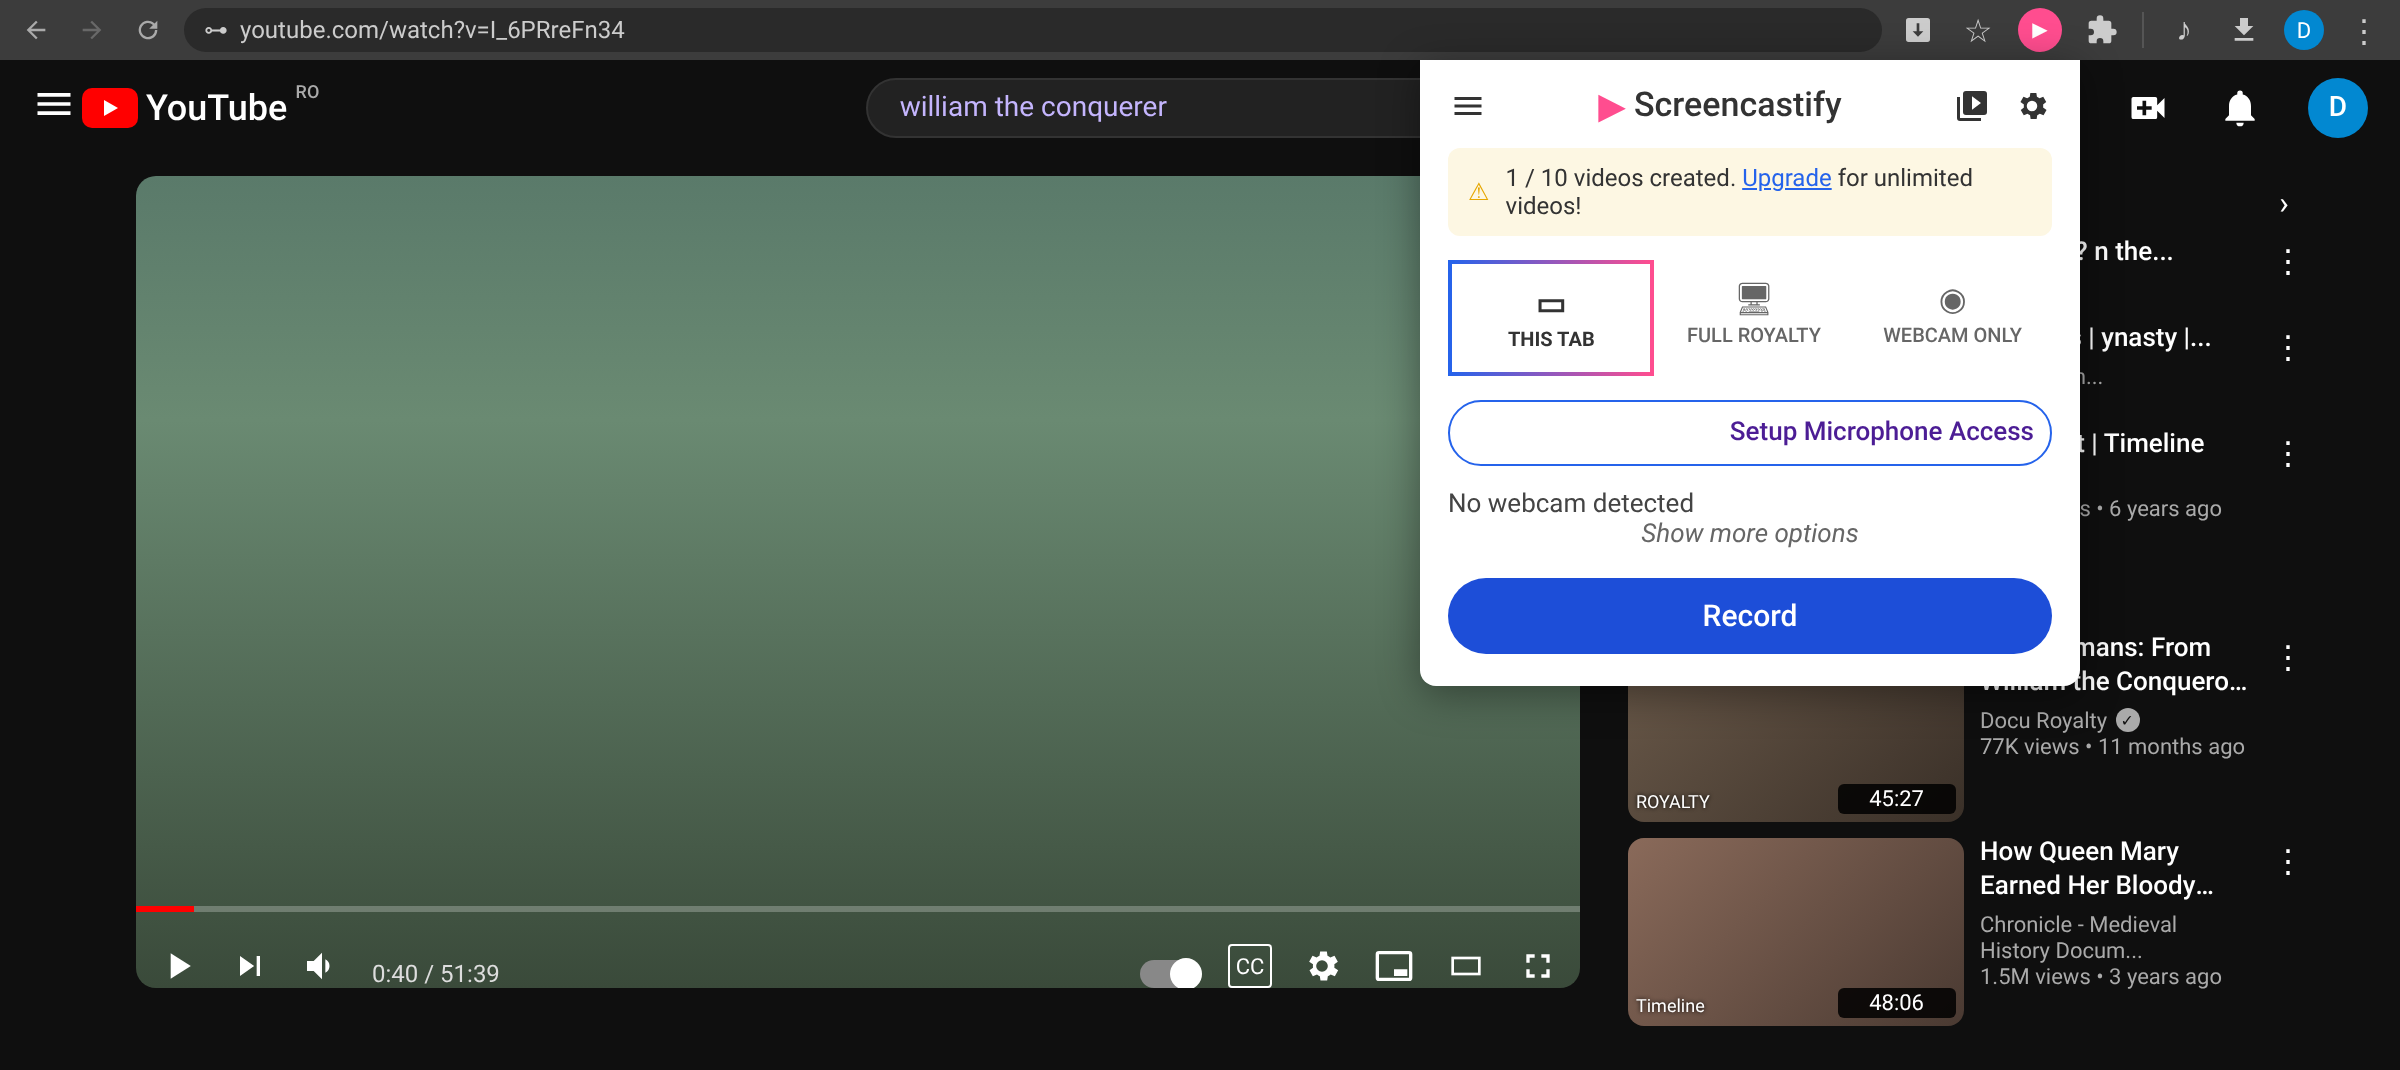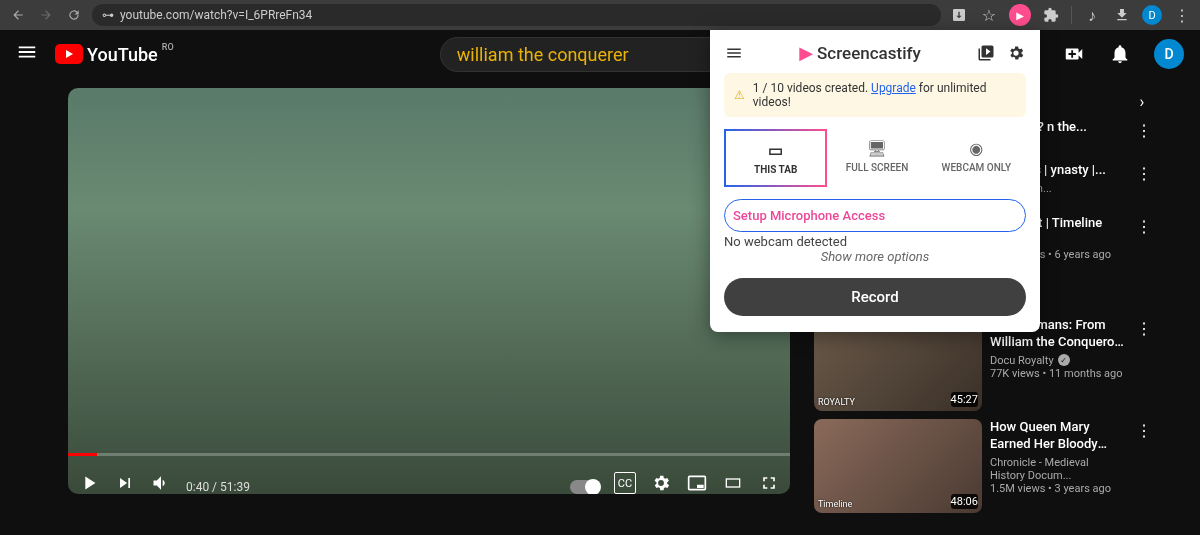--- a/index.html
+++ b/index.html
@@ -9,27 +9,27 @@
 .browser-bar { height: 30px; background: #3c3c3c; display: flex; align-items: center; padding: 0 8px; gap: 8px; }
 .browser-bar .nav-icon { width: 20px; height: 20px; display: flex; align-items: center; justify-content: center; color: #aaa; cursor: pointer; }
 .url-bar { flex: 1; background: #2a2a2a; border-radius: 14px; height: 22px; display: flex; align-items: center; padding: 0 10px; color: #ccc; font-size: 12px; gap: 6px; }
 .browser-right { display: flex; gap: 10px; align-items: center; }
 .browser-right .icon { width: 20px; height: 20px; color: #ccc; display: flex; align-items: center; justify-content: center; }
 .ext-pink { width: 22px; height: 22px; border-radius: 50%; background: #ff4d8f; display:flex; align-items:center; justify-content:center; font-size:10px; color:#fff;}
 .avatar-sm { width: 20px; height: 20px; border-radius: 50%; background: #0288d1; display:flex; align-items:center; justify-content:center; font-size:11px; }
 
 
 .yt-header { height: 48px; display: flex; align-items: center; padding: 0 16px; gap: 12px; justify-content: space-between; }
-.yt-left { display: flex; align-items: center; gap: 17px; }
+.yt-left { display: flex; align-items: center; gap: 3px; }
 .yt-logo { display: flex; align-items: center; gap: 4px; font-weight: 500; font-size: 18px; position: relative; }
 .yt-logo .play { width: 28px; height: 20px; background: #ff0000; border-radius: 5px; display:flex; align-items:center; justify-content:center; }
 .yt-logo .play::after { content:''; border-left: 7px solid #fff; border-top: 4px solid transparent; border-bottom: 4px solid transparent; }
 .yt-logo .region { font-size: 9px; color: #aaa; position: absolute; top: -2px; right: -16px; }
 .yt-center { flex: 0 0 400px; display: flex; justify-content: center; }
-.search-pill { background: #222; border: 1px solid #333; border-radius: 20px; padding: 6px 16px; font-size: 18px; color: #eab308; width: 340px; }
+.search-pill { background: #222; border: 1px solid #333; border-radius: 20px; padding: 6px 16px; font-size: 14px; color: #c4b5fd; width: 340px; }
 .yt-right { display: flex; align-items: center; gap: 22px; }
 .yt-right .icon { width: 24px; height: 24px; color: #fff; display:flex; align-items:center; justify-content:center; }
 .avatar-md { width: 30px; height: 30px; border-radius: 50%; background: #0288d1; display:flex; align-items:center; justify-content:center; font-size:14px; font-weight:500; }
 
 
 .content { display: flex; padding: 10px 20px 0 68px; gap: 24px; }
 .player-col { width: 722px; }
 .video-player { width: 722px; height: 406px; background: linear-gradient(180deg, #5a7a6a 0%, #6a8a72 30%, #3a4a3a 100%); border-radius: 10px; position: relative; overflow: hidden; }
 .progress-bar { position: absolute; bottom: 38px; left: 0; right: 0; height: 3px; background: rgba(255,255,255,0.25); }
 .progress-fill { height: 100%; width: 4%; background: #ff0000; }
@@ -42,21 +42,21 @@
 .video-title { font-size: 17px; font-weight: 600; margin-top: 10px; }
 
 
 .sidebar { width: 340px; }
 .chip-row { display: flex; align-items: center; gap: 8px; margin-bottom: 12px; }
 .chip { background: #272727; border-radius: 8px; padding: 6px 12px; font-size: 13px; cursor:pointer; }
 .chip.hidden { visibility: hidden; }
 .chip-arrow { margin-left: auto; width: 24px; height: 24px; display:flex; align-items:center; justify-content:center; }
 .rec-item { display: flex; gap: 8px; margin-bottom: 8px; }
 .thumb { width: 168px; height: 94px; background: linear-gradient(135deg,#6b5a4a,#3a3028); border-radius: 8px; position: relative; flex-shrink: 0; }
-.thumb .dur { position:absolute; bottom:4px; right:4px; background:rgba(0,0,0,0.85); font-size:11px; padding:1px 0; border-radius:3px; }
+.thumb .dur { position:absolute; bottom:4px; right:4px; background:rgba(0,0,0,0.85); font-size:11px; padding:1px 16px; border-radius:3px; }
 .thumb .brand { position:absolute; bottom:4px; left:4px; font-size:9px; color:#fff; text-shadow:0 0 2px #000; }
 .rec-meta { flex: 1; font-size: 13px; }
 .rec-title { font-weight: 500; line-height: 1.3; margin-bottom: 3px; display: -webkit-box; -webkit-line-clamp: 2; -webkit-box-orient: vertical; overflow: hidden; }
 .rec-ch { font-size: 11px; color: #aaa; display:flex; align-items:center; gap:4px; }
 .rec-stats { font-size: 11px; color: #aaa; }
 .verified { width:12px; height:12px; background:#aaa; border-radius:50%; display:inline-flex; align-items:center; justify-content:center; }
 .verified::after { content:'✓'; font-size:8px; color:#0f0f0f; }
 .more-vert { color:#fff; font-size:16px; cursor:pointer; padding: 2px; }
 
 
@@ -65,24 +65,24 @@
 .sc-logo { display: flex; align-items: center; gap: 4px; font-size: 17px; font-weight: 500; }
 .sc-logo .mark { color: #ff4d8f; font-size: 18px; }
 .sc-head .hicon { width:20px; height:20px; display:flex; align-items:center; justify-content:center; cursor:pointer; }
 .sc-banner { background: #fdf7e3; border-radius: 6px; padding: 8px 10px; font-size: 12px; display:flex; align-items:center; gap:8px; margin-bottom:12px; }
 .sc-banner .warn { color:#e6a700; }
 .sc-banner a { color:#2563eb; text-decoration:underline; cursor:pointer; }
 .sc-tabs { display: flex; gap: 0; margin-bottom: 12px; }
 .sc-tab { flex:1; text-align:center; padding: 10px 4px; font-size: 10px; font-weight:500; color:#666; cursor:pointer; border-radius:6px; }
 .sc-tab.active { border: 2px solid; border-image: linear-gradient(90deg,#2563eb,#ff4d8f) 1; color:#333; font-weight:700; }
 .sc-tab .ticon { font-size:16px; display:block; margin-bottom:4px; }
-.sc-mic-btn { border: 1px solid #2563eb; color:#ec4899; border-radius: 20px; padding: 8px; text-align:left; font-size:13px; font-weight:500; cursor:pointer; margin-bottom:2px; }
+.sc-mic-btn { border: 1px solid #2563eb; color:#4c1d95; border-radius: 20px; padding: 8px; text-align:right; font-size:13px; font-weight:500; cursor:pointer; margin-bottom:12px; }
 .sc-nowebcam { font-size: 13px; color:#444; }
 .sc-more { text-align:center; font-size:13px; font-style:italic; color:#666; cursor:pointer; margin-bottom:14px; }
-.sc-record { background:#404040; color:#fff; border-radius:22px; padding:10px; text-align:center; font-size:15px; font-weight:500; cursor:pointer; }
+.sc-record { background:#1d4ed8; color:#fff; border-radius:22px; padding:10px; text-align:center; font-size:15px; font-weight:500; cursor:pointer; }
 
 svg { fill: currentColor; }
 </style>
 </head>
 <body>
 
 <div class="browser-bar">
   <div class="nav-icon">
       <svg width="14" height="14" viewBox="0 0 24 24">
         <path d="M20 11H7.8l5.6-5.6L12 4l-8 8 8 8 1.4-1.4L7.8 13H20z"></path>
@@ -302,20 +302,20 @@
           </svg>
         </div>
     </div>
   </div>
   <div class="sc-banner">
     <span class="warn">⚠</span>
     <span><span>1 / 10 videos created.</span> <a>Upgrade</a> <span>for unlimited videos!</span></span>
   </div>
   <div class="sc-tabs">
     <div class="sc-tab active"><span class="ticon">▭</span><span>THIS TAB</span></div>
-    <div class="sc-tab"><span class="ticon">🖥</span><span>FULL SCREEN</span></div>
+    <div class="sc-tab"><span class="ticon">🖥</span><span>FULL ROYALTY</span></div>
     <div class="sc-tab"><span class="ticon">◉</span><span>WEBCAM ONLY</span></div>
   </div>
   <div class="sc-mic-btn">Setup Microphone Access</div>
   <div class="sc-nowebcam">No webcam detected</div>
   <div class="sc-more">Show more options</div>
   <div class="sc-record">Record</div>
 </div>
 
 </body></html>

